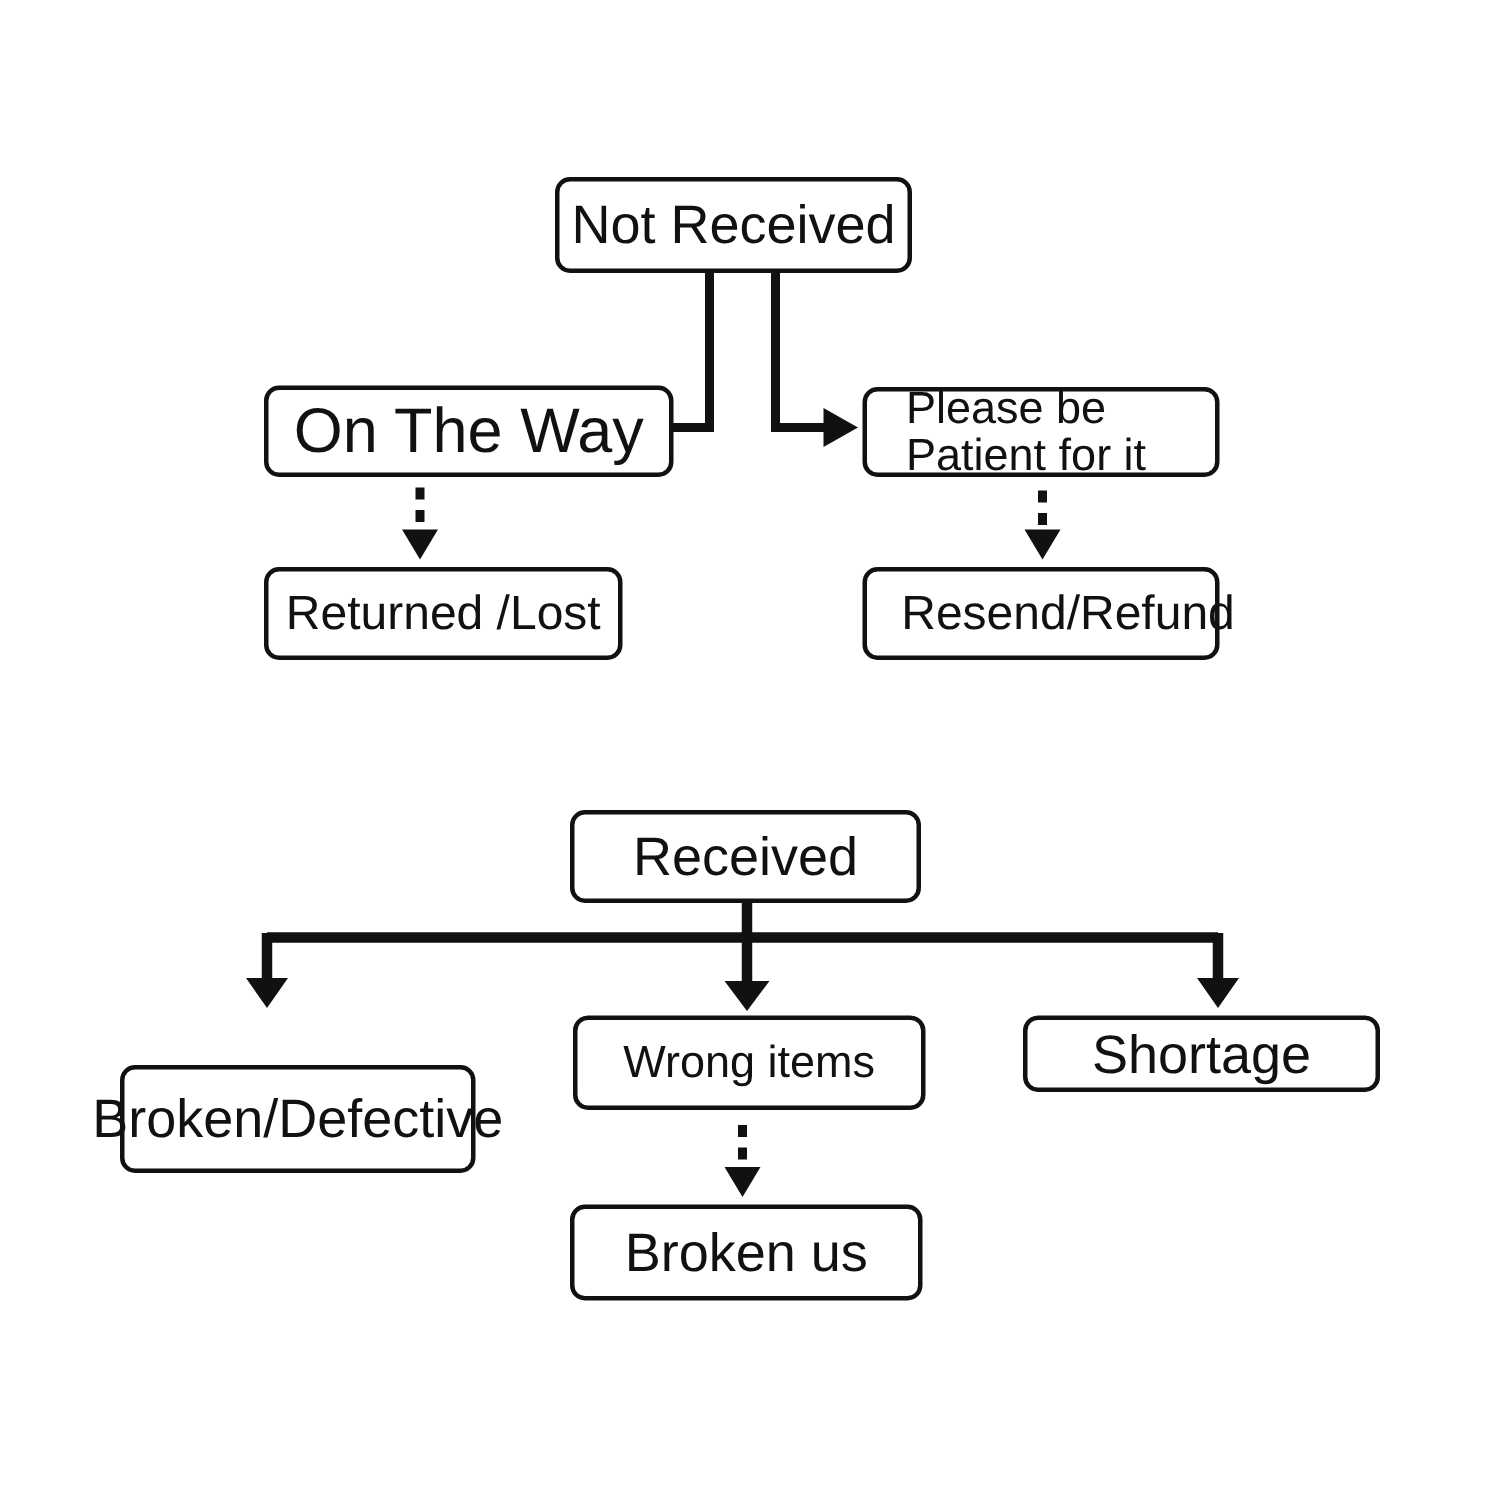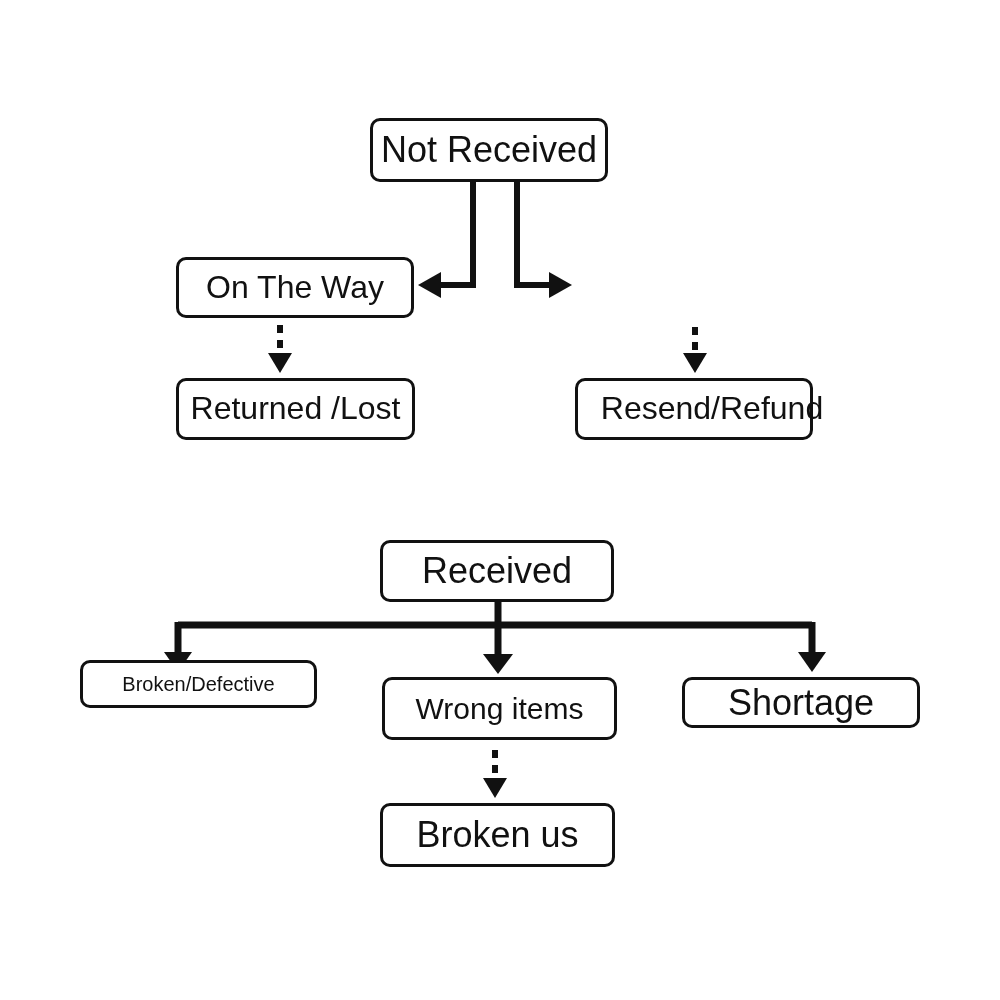--- a/index.html
+++ b/index.html
@@ -39,26 +39,26 @@
   }
   .node.multiline {
     justify-content: flex-start;
     text-align: left;
     padding-left: 26px;
     flex-direction: column;
     align-items: flex-start;
     justify-content: center;
   }
   #node-not-received   { left: 370px; top: 118px; width: 238px; height: 64px; font-size: 36px; }
-  #node-on-the-way     { left: 176px; top: 257px; width: 238px; height: 61px; font-size: 32px; }
+  #node-on-the-way     { left: 176px; top: 257px; width: 273px; height: 61px; font-size: 42px; }
   #node-please-patient { left: 575px; top: 258px; width: 238px; height: 60px; font-size: 30px; }
   #node-returned-lost  { left: 176px; top: 378px; width: 239px; height: 62px; font-size: 32px; }
   #node-resend-refund  { left: 575px; top: 378px; width: 238px; height: 62px; font-size: 32px; padding-left: 36px; }
   #node-received       { left: 380px; top: 540px; width: 234px; height: 62px; font-size: 36px; }
-  #node-broken         { left: 80px;  top: 660px; width: 237px; height: 48px; font-size: 20px; }
+  #node-broken         { left: 80px;  top: 710px; width: 237px; height: 72px; font-size: 36px; }
   #node-wrong-items    { left: 382px; top: 677px; width: 235px; height: 63px; font-size: 30px; }
   #node-shortage       { left: 682px; top: 677px; width: 238px; height: 51px; font-size: 36px; }
   #node-contact-us     { left: 380px; top: 803px; width: 235px; height: 64px; font-size: 36px; }
 </style>
 </head>
 <body>
 
 <div class="canvas">
 
   <svg class="connectors" viewBox="0 0 1000 1000">
@@ -91,20 +91,24 @@
   </svg>
 
   <div class="node" id="node-not-received">
     <span>Not Received</span>
   </div>
 
   <div class="node" id="node-on-the-way">
     <span>On The Way</span>
   </div>
 
+  <div class="node multiline" id="node-please-patient">
+    <span>Please be</span>
+    <span>Patient for it</span>
+  </div>
 
   <div class="node" id="node-returned-lost">
     <span>Returned /Lost</span>
   </div>
 
   <div class="node" id="node-resend-refund">
     <span>Resend/Refund</span>
   </div>
 
   <div class="node" id="node-received">

